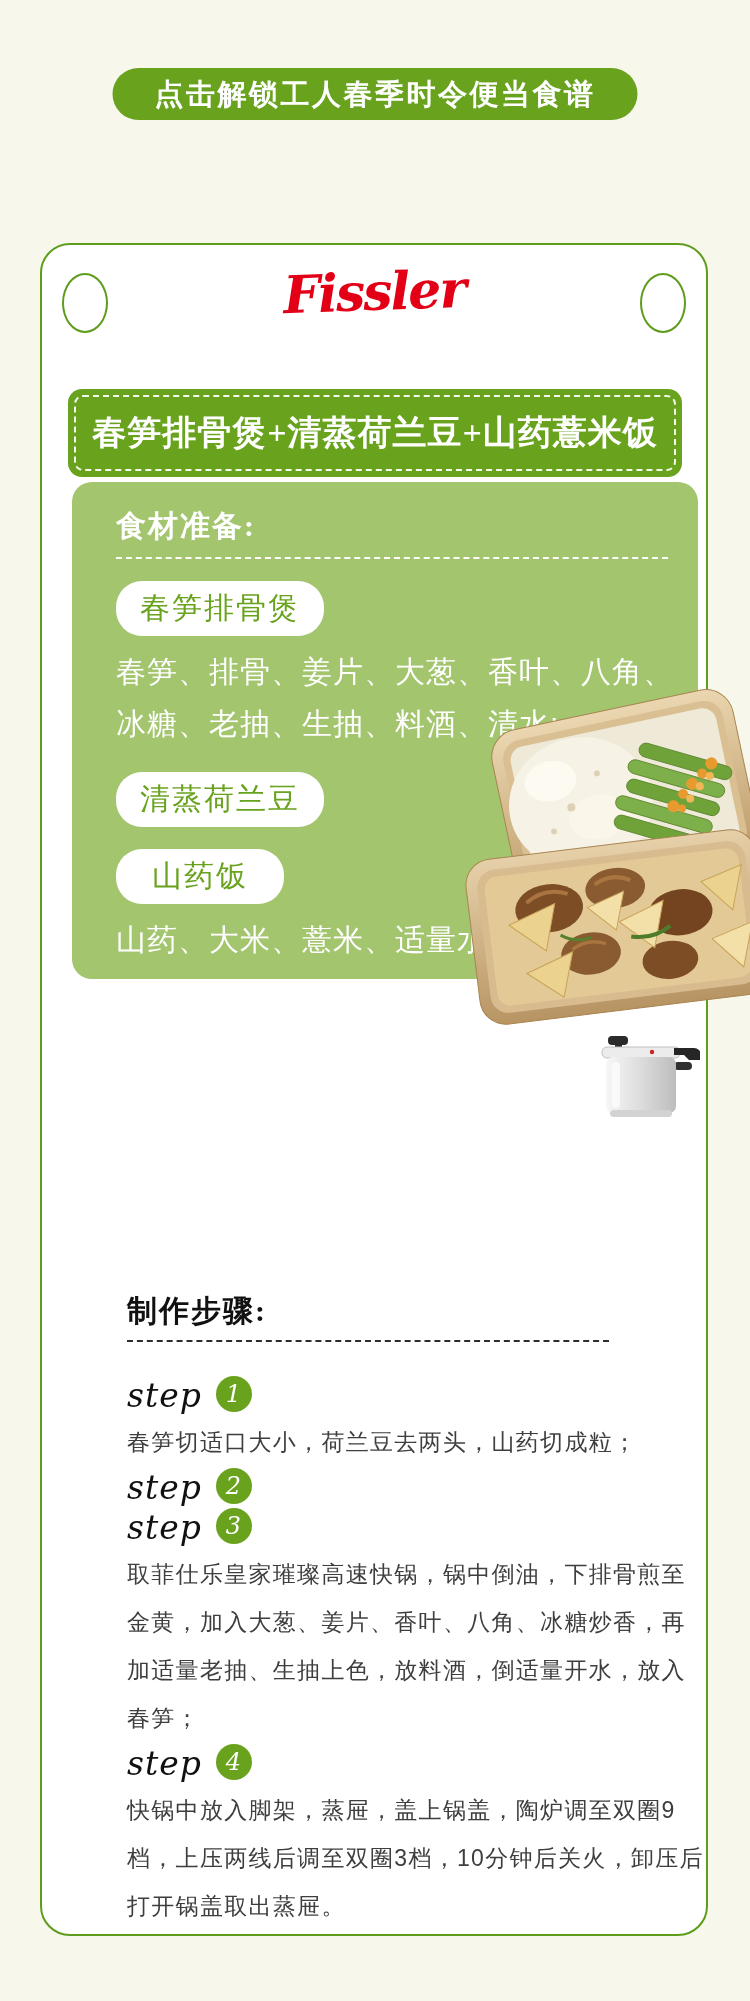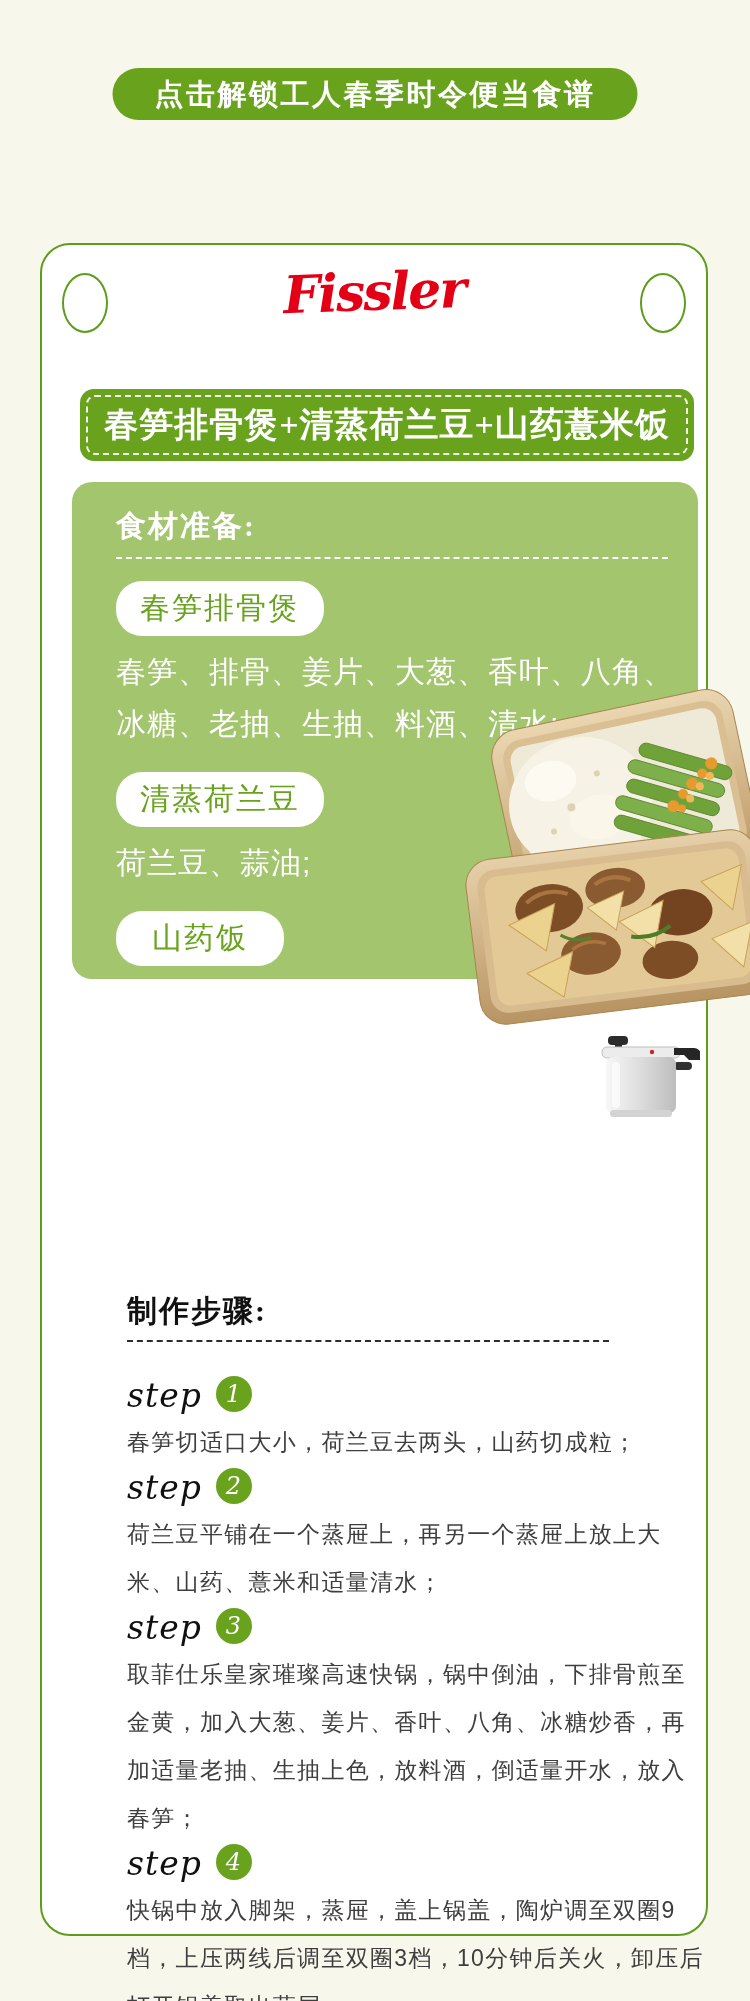--- a/index.html
+++ b/index.html
@@ -35,23 +35,23 @@
 
   .logo{
     position:absolute;top:16px;left:0;width:100%;text-align:center;
     font-family:"DejaVu Serif","Liberation Serif",serif;
     font-style:italic;font-weight:bold;font-size:52px;color:#e30016;
     transform:rotate(-2deg);letter-spacing:-2px;
   }
 
   
   .title-pill{
-    position:absolute;left:26px;top:144px;width:614px;height:72px;
+    position:absolute;left:26px;top:144px;width:614px;height:88px;
     background:#69a31e;border-radius:14px;
-    display:flex;align-items:center;justify-content:center;margin-left:12px;
+    display:flex;align-items:center;justify-content:center;
   }
   .title-pill::after{
     content:"";position:absolute;left:6px;right:6px;top:6px;bottom:6px;
     border:2px dashed rgba(255,255,255,.92);border-radius:9px;
   }
   .title-pill span{
     color:#fff;font-size:34px;font-weight:bold;letter-spacing:1px;
     font-family:"Liberation Serif","DejaVu Serif",serif;white-space:nowrap;
   }
 
@@ -128,21 +128,20 @@
       <div class="panel-heading">食材准备:</div>
 
       <div>
         <span class="group-pill">春笋排骨煲</span>
       </div>
       <div class="group-items">春笋、排骨、姜片、大葱、香叶、八角、冰糖、老抽、生抽、料酒、清水;</div>
 
       <div>
         <span class="group-pill">清蒸荷兰豆</span>
       </div>
-      <div class="group-items short">荷兰豆、蒜油;</div>
 
       <div>
         <span class="group-pill wide">山药饭</span>
       </div>
       <div class="group-items short">山药、大米、薏米、适量水。</div>
     </div>
 
     <div class="steps">
       <div class="steps-heading">制作步骤:</div>
 
@@ -150,21 +149,20 @@
         <p class="step-label">
           <span>step</span>
           <span class="step-badge">1</span>
         </p>
         <p class="step-text">春笋切适口大小，荷兰豆去两头，山药切成粒；</p>
 
         <p class="step-label">
           <span>step</span>
           <span class="step-badge">2</span>
         </p>
-        <p class="step-text">荷兰豆平铺在一个蒸屉上，再另一个蒸屉上放上大米、山药、薏米和适量清水；</p>
 
         <p class="step-label">
           <span>step</span>
           <span class="step-badge">3</span>
         </p>
         <p class="step-text">取菲仕乐皇家璀璨高速快锅，锅中倒油，下排骨煎至金黄，加入大葱、姜片、香叶、八角、冰糖炒香，再加适量老抽、生抽上色，放料酒，倒适量开水，放入春笋；</p>
 
         <p class="step-label">
           <span>step</span>
           <span class="step-badge">4</span>

